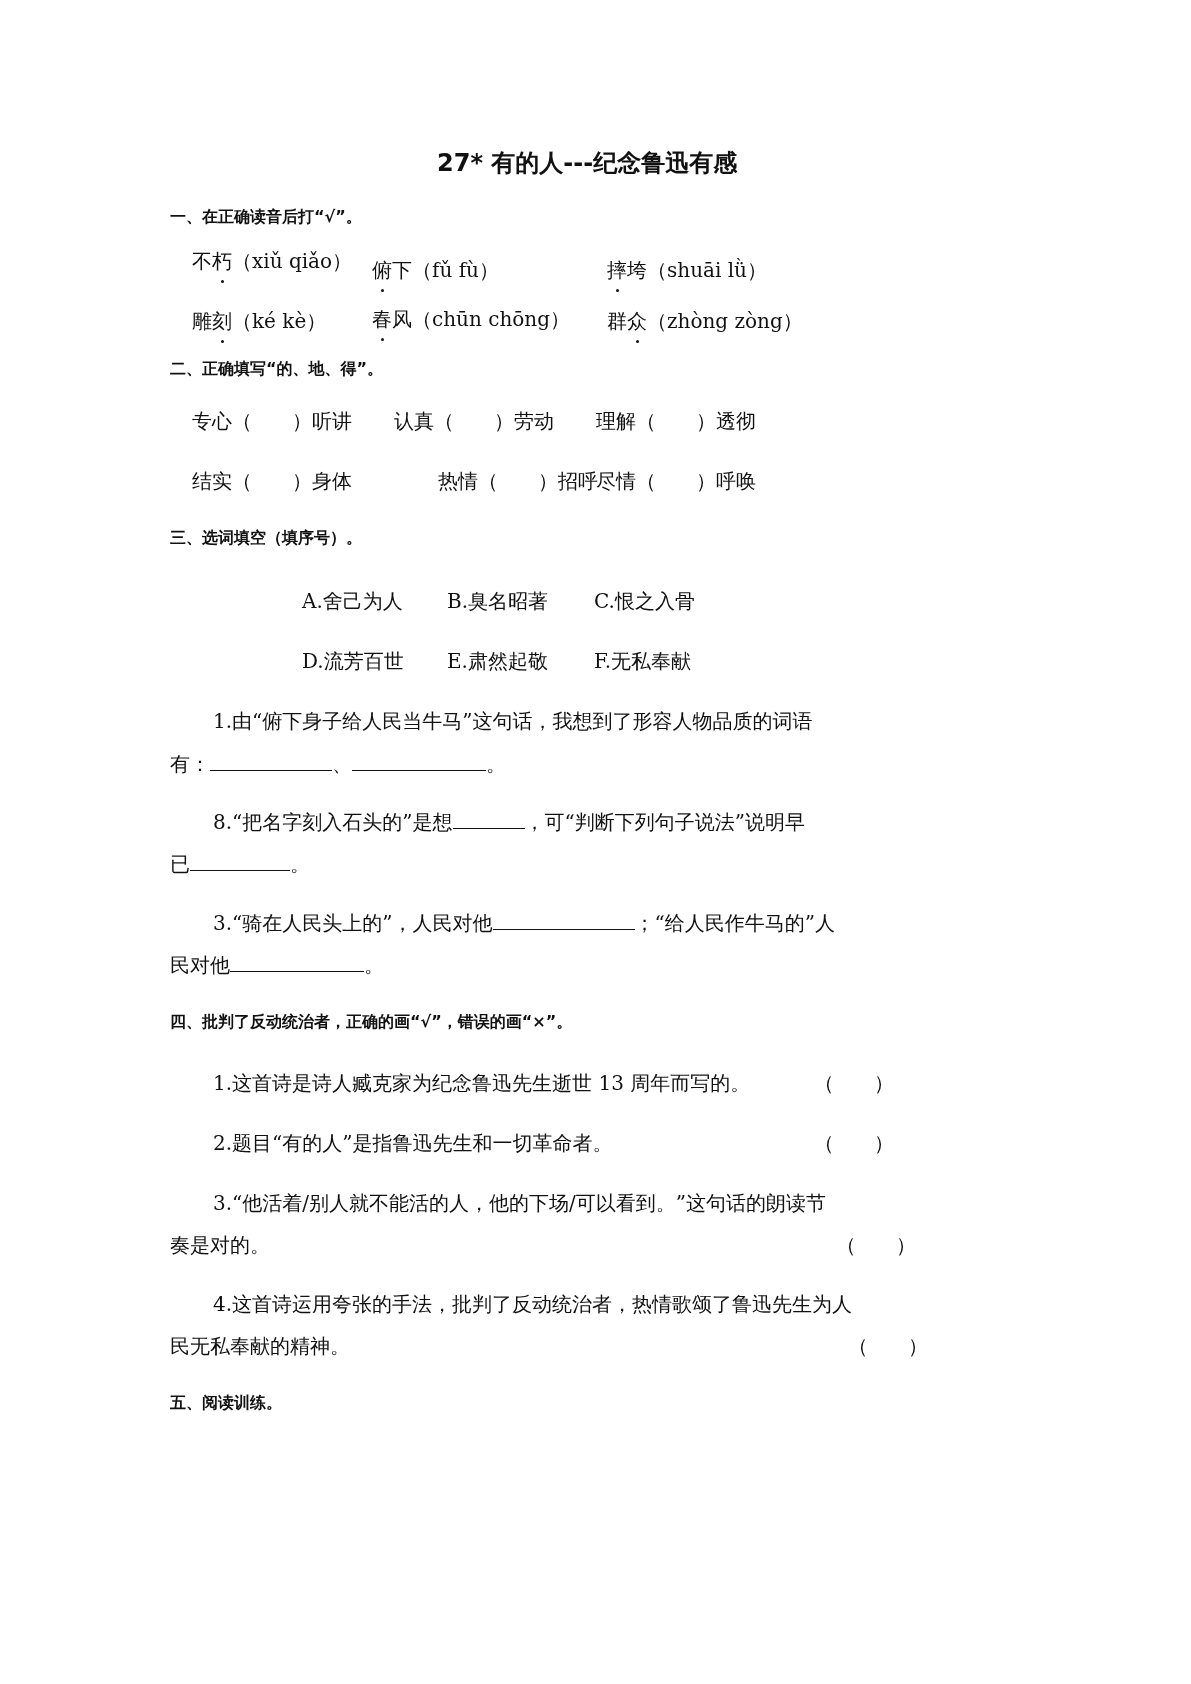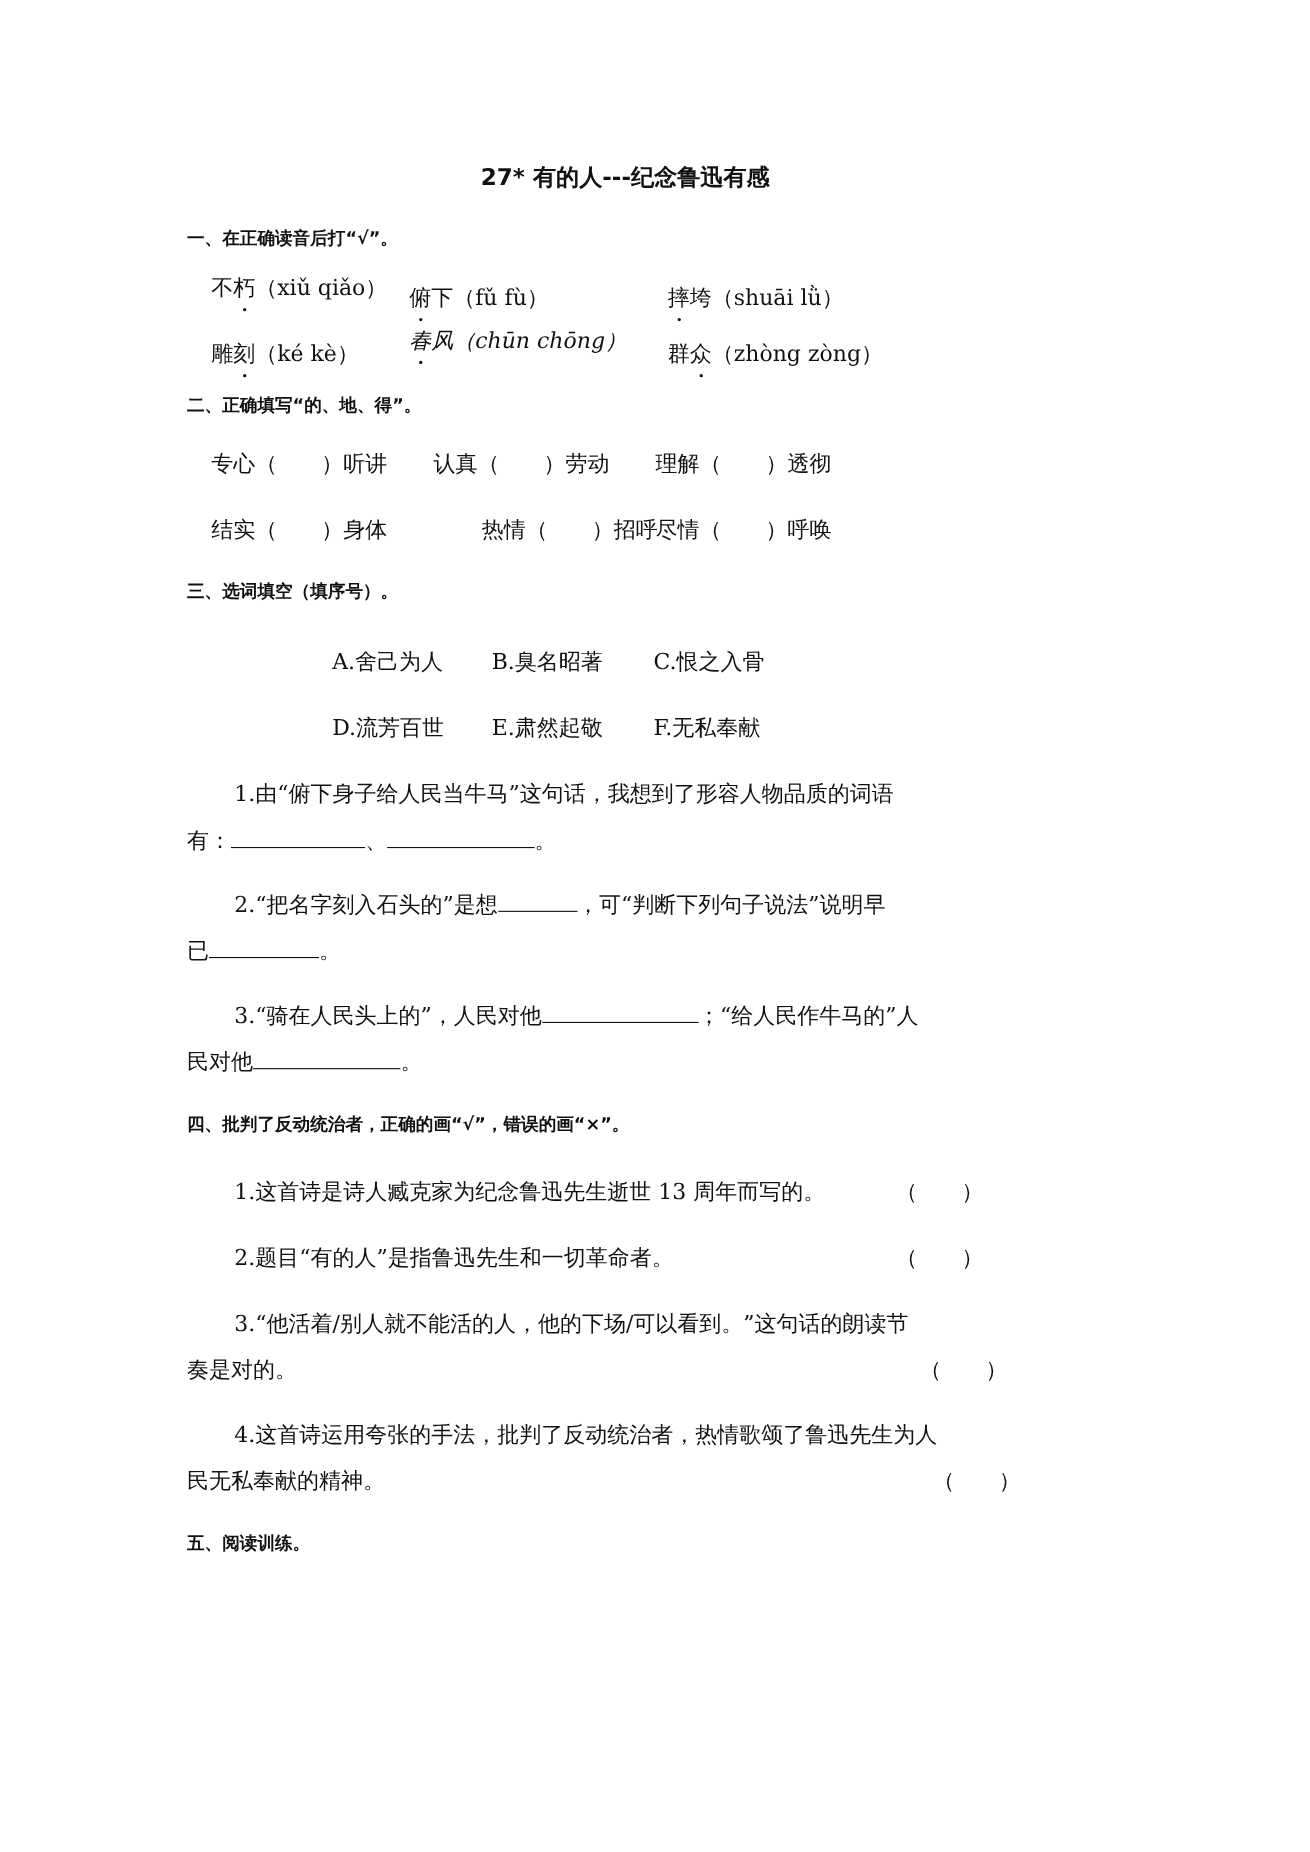--- a/index.html
+++ b/index.html
@@ -1,19 +1,19 @@
 <!DOCTYPE html>
 <html><head>
 <meta charset="utf-8">
 <style>
   html, body { margin:0; padding:0; background:#ffffff; }
   body { width:1191px; height:1684px; position:relative; overflow:hidden;
          font-family:"DejaVu Serif","Liberation Serif",serif; color:#111; }
   .abs { position:absolute; white-space:nowrap; }
-  .title { font-family:"DejaVu Sans","Liberation Sans",sans-serif; font-weight:bold; font-size:21px; }
+  .title { font-family:"DejaVu Sans","Liberation Sans",sans-serif; font-weight:bold; font-size:24px; }
   .heading { font-family:"DejaVu Sans","Liberation Sans",sans-serif; font-weight:bold; font-size:16px; }
   .body { font-size:20px; }
   .dot { position:relative; display:inline-block; }
   .dot::after { content:""; position:absolute; left:50%; bottom:-8px; width:3px; height:3px;
                 margin-left:-1.5px; border-radius:50%; background:#111; }
   .blank { display:inline-block; border-bottom:1px solid #111; height:18px; vertical-align:baseline; }
 </style>
 </head>
 <body>
 
@@ -29,21 +29,21 @@
   <div class="abs body" style="left:372px; top:257px;">
     <span class="dot">俯</span><span>下</span><span>（fǔ fù）</span>
   </div>
   <div class="abs body" style="left:607px; top:257px;">
     <span class="dot">摔</span><span>垮</span><span>（shuāi lǜ）</span>
   </div>
 
   <div class="abs body" style="left:192px; top:308px;">
     <span>雕</span><span class="dot">刻</span><span>（ké kè）</span>
   </div>
-  <div class="abs body" style="left:372px; top:296px;font-style:italic;">
+  <div class="abs body" style="left:372px; top:306px;">
     <span class="dot">春</span><span>风</span><span>（chūn chōng）</span>
   </div>
   <div class="abs body" style="left:607px; top:308px;">
     <span>群</span><span class="dot">众</span><span>（zhòng zòng）</span>
   </div>
 
   <div class="abs heading" style="left:170px; top:359px;">二、正确填写“的、地、得”。</div>
   <div class="abs body" style="left:192px; top:408px;">专心（　　）听讲</div>
   <div class="abs body" style="left:394px; top:408px;">认真（　　）劳动</div>
   <div class="abs body" style="left:596px; top:408px;">理解（　　）透彻</div>
@@ -58,21 +58,21 @@
   <div class="abs body" style="left:302px; top:648px;">D.流芳百世</div>
   <div class="abs body" style="left:447px; top:648px;">E.肃然起敬</div>
   <div class="abs body" style="left:594px; top:648px;">F.无私奉献</div>
 
   <div class="abs body" style="left:213px; top:708px;">1.由“俯下身子给人民当牛马”这句话，我想到了形容人物品质的词语</div>
   <div class="abs body" style="left:170px; top:751px;">
     <span>有：</span><span class="blank" style="width:122px;"></span><span>、</span><span class="blank" style="width:134px;"></span><span>。</span>
   </div>
 
   <div class="abs body" style="left:213px; top:809px;">
-    <span>2.“把名字刻入石头的”是想</span><span class="blank" style="width:72px;"></span><span>，可“判断下列句子说法”说明早</span>
+    <span>8.“把名字刻入石头的”是想</span><span class="blank" style="width:72px;"></span><span>，可“判断下列句子说法”说明早</span>
   </div>
   <div class="abs body" style="left:170px; top:851px;">
     <span>已</span><span class="blank" style="width:100px;"></span><span>。</span>
   </div>
 
   <div class="abs body" style="left:213px; top:910px;">
     <span>3.“骑在人民头上的”，人民对他</span><span class="blank" style="width:142px;"></span><span>；“给人民作牛马的”人</span>
   </div>
   <div class="abs body" style="left:170px; top:952px;">
     <span>民对他</span><span class="blank" style="width:134px;"></span><span>。</span>

